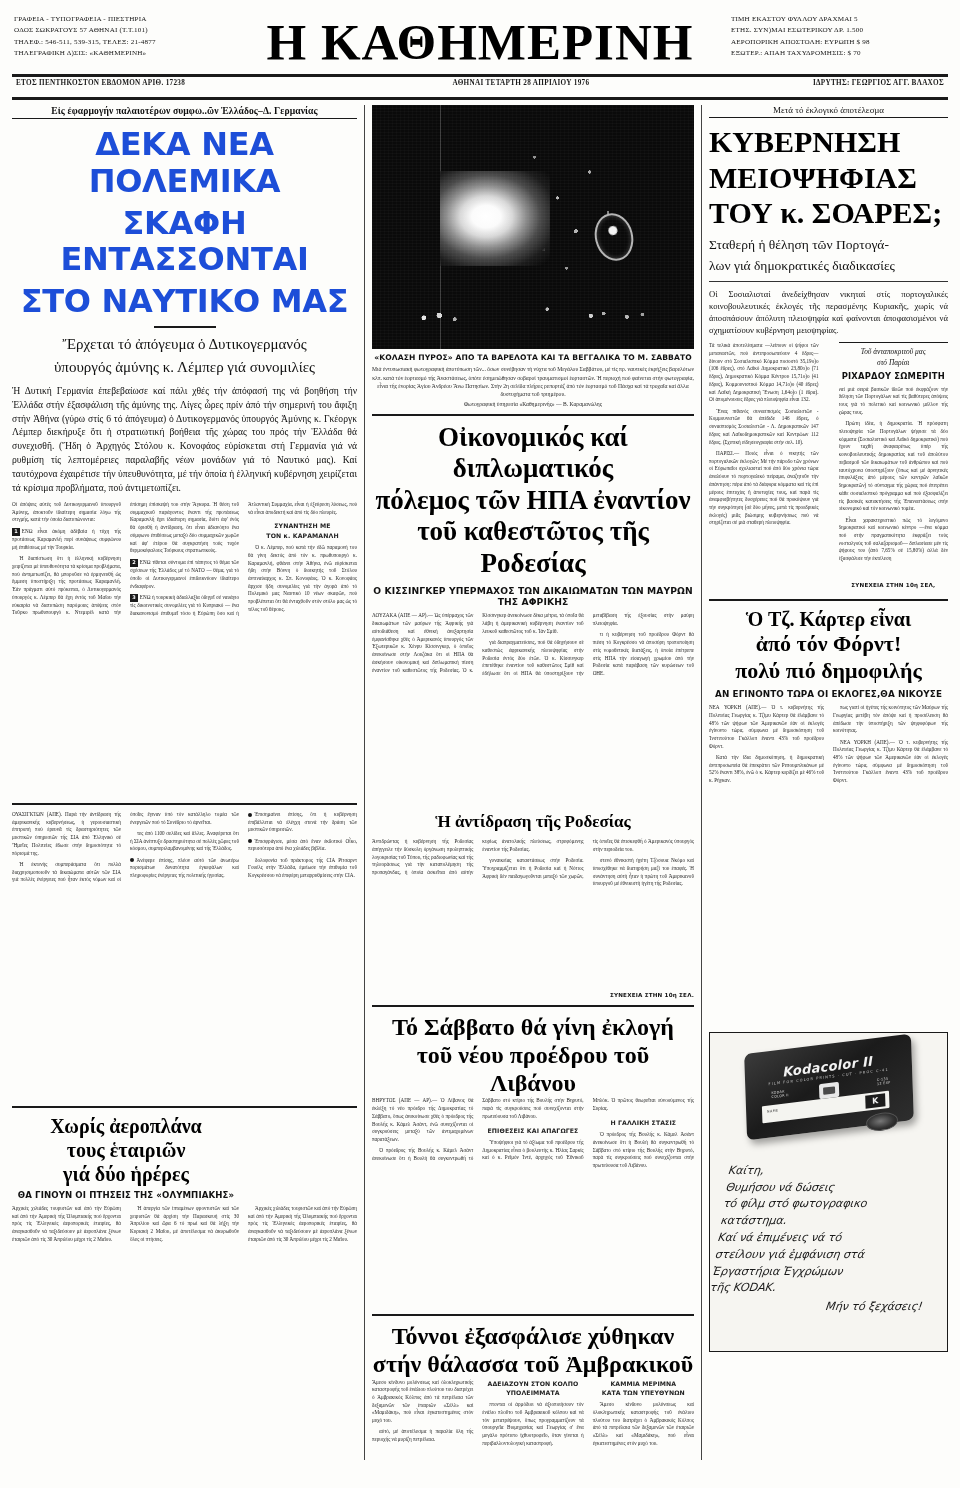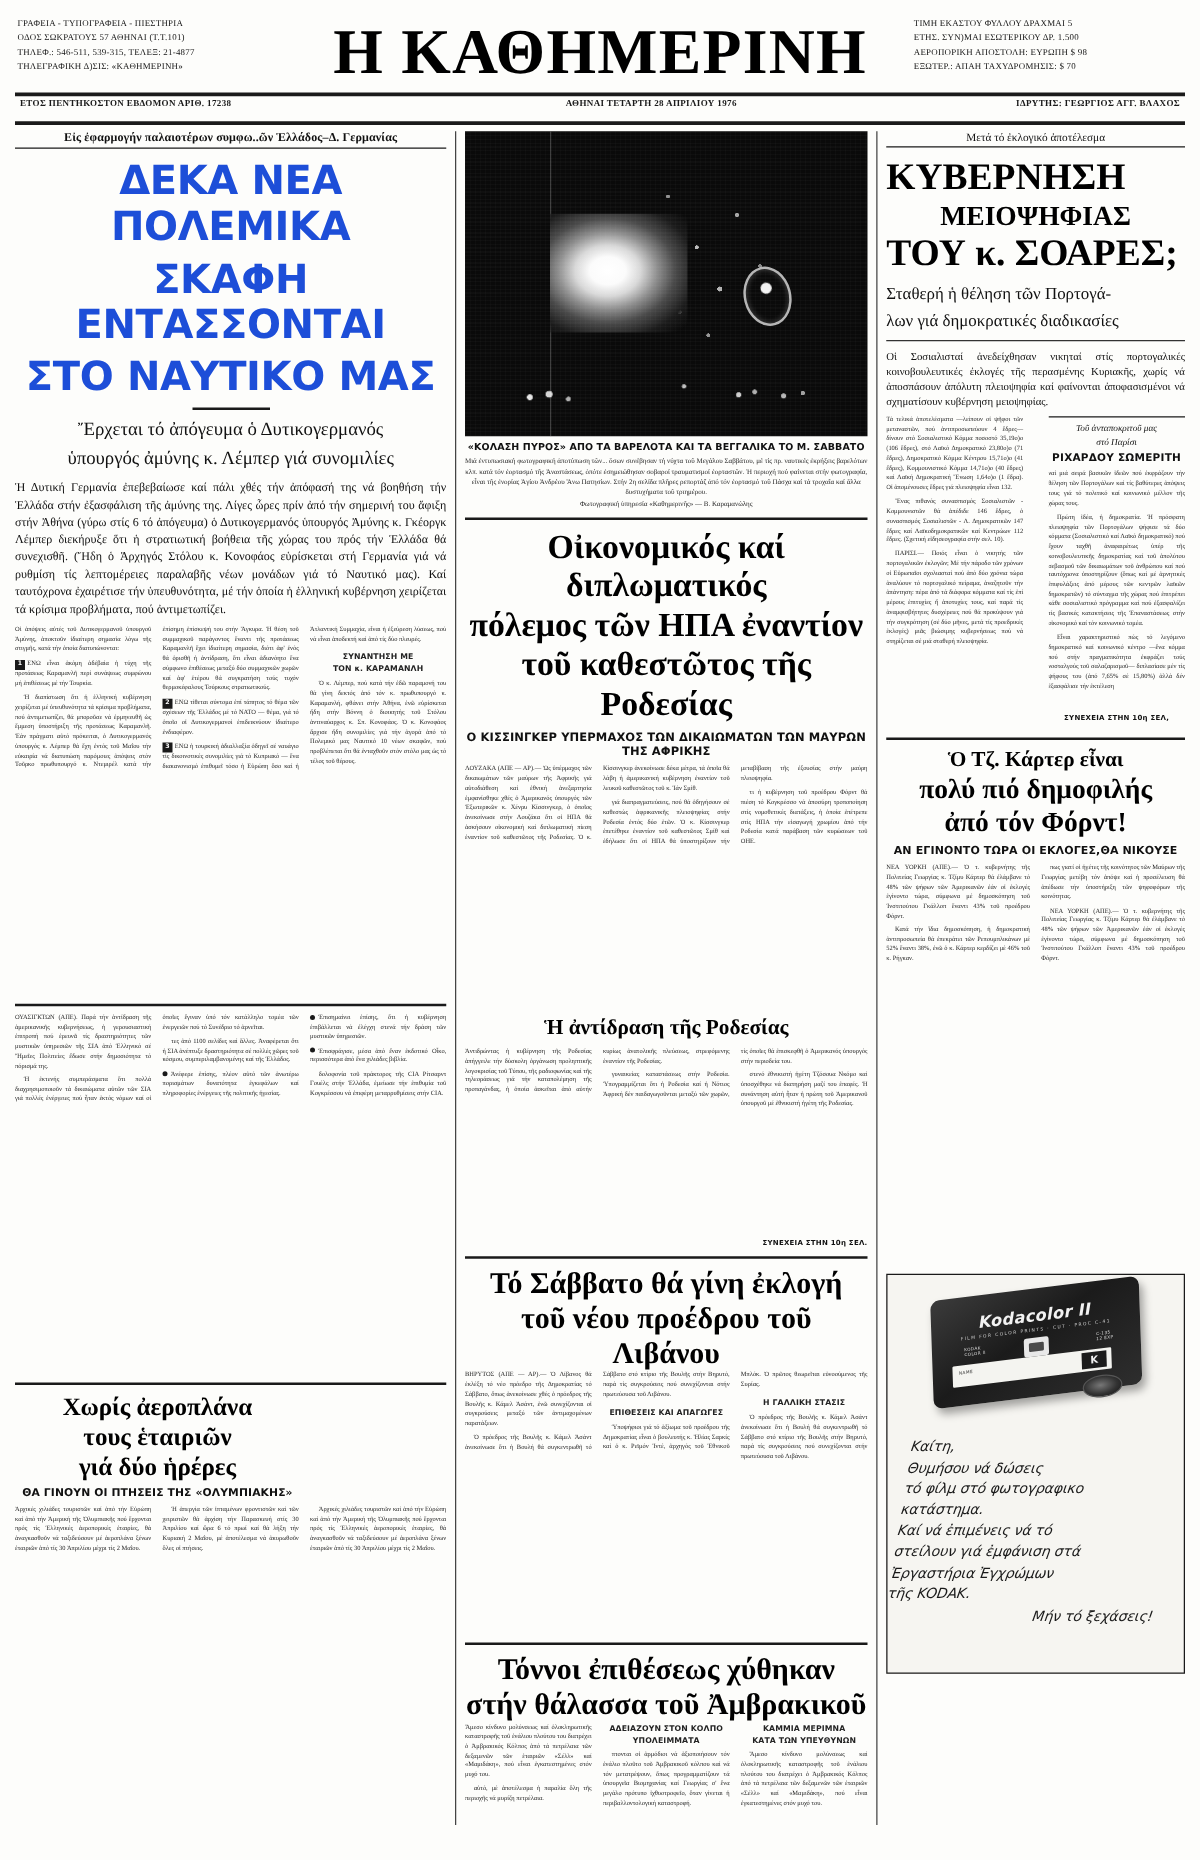--- a/index.html
+++ b/index.html
@@ -592,42 +592,42 @@
         <p>Ὁ πρόεδρος τῆς Βουλῆς κ. Κάμελ Ἀσάντ ἀνεκοίνωσε ὅτι ἡ Βουλή θά συγκεντρωθῆ τό Σάββατο στό κτίριο τῆς Βουλῆς στήν Βηρυτό, παρά τίς συγκρούσεις πού συνεχίζονται στήν πρωτεύουσα τοῦ Λιβάνου.</p>
         <div class="mini-head">ΕΠΙΘΕΣΕΙΣ ΚΑΙ ΑΠΑΓΩΓΕΣ</div>
         <p>Ὑποψήφιοι γιά τό ἀξίωμα τοῦ προέδρου τῆς Δημοκρατίας εἶναι ὁ βουλευτής κ. Ἠλίας Σαρκίς καί ὁ κ. Ρεϊμόν Ἰντέ, ἀρχηγός τοῦ Ἐθνικοῦ Μπλόκ. Ὁ πρῶτος θεωρεῖται εὐνοούμενος τῆς Συρίας.</p>
         <div class="mini-head">Η ΓΑΛΛΙΚΗ ΣΤΑΣΙΣ</div>
         <p>Ὁ πρόεδρος τῆς Βουλῆς κ. Κάμελ Ἀσάντ ἀνεκοίνωσε ὅτι ἡ Βουλή θά συγκεντρωθῆ τό Σάββατο στό κτίριο τῆς Βουλῆς στήν Βηρυτό, παρά τίς συγκρούσεις πού συνεχίζονται στήν πρωτεύουσα τοῦ Λιβάνου.</p>
       </div>
 
       <div class="sep-full"></div>
 
       <div>
-        <div class="hl-serif-big" style="font-size:24px">Τόννοι ἐπιθέσεως χύθηκαν</div>
+        <div class="hl-serif-big" style="font-size:24px">Τόννοι ἐξασφάλισε χύθηκαν</div>
         <div class="hl-serif-big" style="font-size:24px">στήν θάλασσα τοῦ Ἀμβρακικοῦ</div>
       </div>
       <div class="bodycols c3" style="height:212px">
         <p class="nohang">Ἄμεσο κίνδυνο μολύνσεως καί ὁλοκληρωτικῆς καταστροφῆς τοῦ ἐνάλιου πλούτου του διατρέχει ὁ Ἀμβρακικός Κόλπος ἀπό τά πετρέλαια τῶν δεξαμενῶν τῶν ἑταιριῶν «Σέλλ» καί «Μαμιδάκη», πού εἶναι ἐγκατεστημένες στόν μυχό του.</p>
         <p>αὐτό, μέ ἀποτέλεσμα ἡ παραλία ὅλη τῆς περιοχῆς νά μυρίζη πετρέλαια.</p>
         <div class="mini-head" style="white-space:pre-line">ΑΔΕΙΑΖΟΥΝ ΣΤΟΝ ΚΟΛΠΟ
 ΥΠΟΛΕΙΜΜΑΤΑ</div>
         <p>πτονται οἱ ἀρμόδιοι νά ἀξιοποιήσουν τόν ἐνάλιο πλοῦτο τοῦ Ἀμβρακικοῦ κόλπου καί νά τόν μετατρέψουν, ὅπως προγραμματίζουν τά ὑπουργεῖα Βιομηχανίας καί Γεωργίας σ' ἕνα μεγάλο πρότυπο ἰχθυοτροφεῖο, ὅταν γίνεται ἡ περιβαλλοντολογική καταστροφή.</p>
         <div class="mini-head" style="white-space:pre-line">ΚΑΜΜΙΑ ΜΕΡΙΜΝΑ
 ΚΑΤΑ ΤΩΝ ΥΠΕΥΘΥΝΩΝ</div>
         <p>Ἄμεσο κίνδυνο μολύνσεως καί ὁλοκληρωτικῆς καταστροφῆς τοῦ ἐνάλιου πλούτου του διατρέχει ὁ Ἀμβρακικός Κόλπος ἀπό τά πετρέλαια τῶν δεξαμενῶν τῶν ἑταιριῶν «Σέλλ» καί «Μαμιδάκη», πού εἶναι ἐγκατεστημένες στόν μυχό του.</p>
       </div>
 
     </div>
 
     <div class="col-right">
 
       <div class="kicker-plain">Μετά τό ἐκλογικό ἀποτέλεσμα</div>
 
       <div class="hl-serif-big" style="font-size:30px;text-align:left">ΚΥΒΕΡΝΗΣΗ</div>
-      <div class="hl-serif-big" style="font-size:22px;text-align:center">ΜΕΙΟΨΗΦΙΑΣ</div>
+      <div class="hl-serif-big" style="font-size:30px;text-align:left">ΜΕΙΟΨΗΦΙΑΣ</div>
       <div class="hl-serif-big" style="font-size:30px;text-align:left">ΤΟΥ κ. ΣΟΑΡΕΣ;</div>
 
       <div class="deck" style="text-align:left;font-size:13.5px;margin-top:6px">Σταθερή ἡ θέληση τῶν Πορτογά-</div>
       <div class="deck" style="text-align:left;font-size:13.5px">λων γιά δημοκρατικές διαδικασίες</div>
 
       <div class="sep-full-thin"></div>
 
       <div class="lede small">Οἱ Σοσιαλισταί ἀνεδείχθησαν νικηταί στίς πορτογαλικές κοινοβουλευτικές ἐκλογές τῆς περασμένης Κυριακῆς, χωρίς νά ἀποσπάσουν ἀπόλυτη πλειοψηφία καί φαίνονται ἀποφασισμένοι νά σχηματίσουν κυβέρνηση μειοψηφίας.</div>
 
       <div class="two-col-right">
@@ -647,23 +647,23 @@
             <p>Πρώτη ἰδέα, ἡ δημοκρατία. Ἡ πρόσφατη πλειοψηφία τῶν Πορτογάλων ψήφισε τά δύο κόμματα (Σοσιαλιστικό καί Λαϊκό δημοκρατικό) πού ἔχουν ταχθῆ ἀναφαιρέτως ὑπέρ τῆς κοινοβουλευτικῆς δημοκρατίας καί τοῦ ἀπολύτου σεβασμοῦ τῶν δικαιωμάτων τοῦ ἀνθρώπου καί πού ταυτόχρονα ὑποστηρίζουν (ὅπως καί μέ ἀρνητικές ἐπιφυλάξεις ἀπό μέρους τῶν κεντρῶν λαϊκῶν δημοκρατῶν) τό σύνταγμα τῆς χώρας πού ἐπιτρέπει κάθε σοσιαλιστικό πρόγραμμα καί πού ἐξασφαλίζει τίς βασικές κατακτήσεις τῆς Ἐπαναστάσεως στήν οἰκονομικό καί τόν κοινωνικό τομέα.</p>
             <p>Εἶναι χαρακτηριστικό πώς τό λεγόμενο δημοκρατικό καί κοινωνικό κέντρο —ἕνα κόμμα πού στήν πραγματικότητα ἐκφράζει τούς νοσταλγούς τοῦ σαλαζαρισμοῦ— διπλασίασε μέν τίς ψήφους του (ἀπό 7,65% σέ 15,80%) ἀλλά δέν ἐξασφάλισε τήν ἐκτέλεση</p>
           </div>
           <div class="cont-note" style="text-align:center">ΣΥΝΕΧΕΙΑ ΣΤΗΝ 10η ΣΕΛ,</div>
         </div>
       </div>
 
       <div class="sep-full"></div>
 
       <div>
-        <div class="hl-serif-med" style="font-size:17px">Ὁ Τζ. Κάρτερ εἶναι</div>
+        <div class="hl-serif-med" style="font-size:20px">Ὁ Τζ. Κάρτερ εἶναι</div>
+        <div class="hl-serif-med" style="font-size:22px">ἀπό τόν Φόρντ!</div>
         <div class="hl-serif-med" style="font-size:22px">πολύ πιό δημοφιλής</div>
-        <div class="hl-serif-med" style="font-size:22px">ἀπό τόν Φόρντ!</div>
         <div class="subhead-caps" style="font-size:8.8px;margin-top:5px">ΑΝ ΕΓΙΝΟΝΤΟ ΤΩΡΑ ΟΙ ΕΚΛΟΓΕΣ,ΘΑ ΝΙΚΟΥΣΕ</div>
       </div>
       <div class="bodycols c2" style="height:322px">
         <p class="nohang">ΝΕΑ ΥΟΡΚΗ (ΑΠΕ).— Ὁ τ. κυβερνήτης τῆς Πολιτείας Γεωργίας κ. Τζίμυ Κάρτερ θά ἐλάμβανε τό 48% τῶν ψήφων τῶν Ἀμερικανῶν ἐάν οἱ ἐκλογές ἐγίνοντο τώρα, σύμφωνα μέ δημοσκόπηση τοῦ Ἰνστιτούτου Γκάλλοπ ἔναντι 43% τοῦ προέδρου Φόρντ.</p>
         <p>Κατά τήν ἴδια δημοσκόπηση, ἡ δημοκρατική ἀντιπροσωπεία θά ἐπεκράτει τῶν Ρεπουμπλικάνων μέ 52% ἔναντι 38%, ἐνῶ ὁ κ. Κάρτερ κερδίζει μέ 46% τοῦ κ. Ρήγκαν.</p>
         <p>πως γιατί οἱ ἡγέτες τῆς κοινότητος τῶν Μαύρων τῆς Γεωργίας μετέβη τόν ἀπόψε καί ἡ προσέλευση θά ἀπέδωσε τήν ὑποστήριξη τῶν ψηφοφόρων τῆς κοινότητας.</p>
         <p>ΝΕΑ ΥΟΡΚΗ (ΑΠΕ).— Ὁ τ. κυβερνήτης τῆς Πολιτείας Γεωργίας κ. Τζίμυ Κάρτερ θά ἐλάμβανε τό 48% τῶν ψήφων τῶν Ἀμερικανῶν ἐάν οἱ ἐκλογές ἐγίνοντο τώρα, σύμφωνα μέ δημοσκόπηση τοῦ Ἰνστιτούτου Γκάλλοπ ἔναντι 43% τοῦ προέδρου Φόρντ.</p>
       </div>
 
       <div class="spacer-6"></div>

